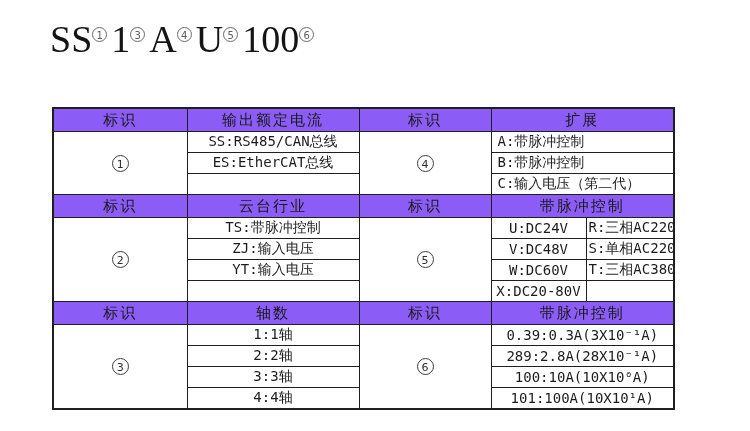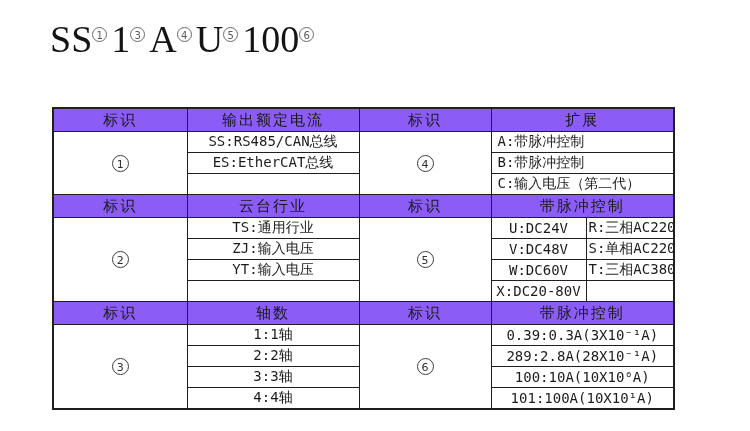--- a/index.html
+++ b/index.html
@@ -131,21 +131,21 @@
   <tr class="head">
     <td>标识</td>
     <td>云台行业</td>
     <td>标识</td>
     <td colspan="2">带脉冲控制</td>
   </tr>
   <tr>
     <td rowspan="4">
       <div class="circ dark">2</div>
     </td>
-    <td>TS:通用行业</td>
+    <td>TS:带脉冲控制</td>
     <td rowspan="4">
       <div class="circ dark">5</div>
     </td>
     <td>U:DC24V</td>
     <td>R:三相AC220V</td>
   </tr>
   <tr>
     <td>ZJ:输入电压</td>
     <td>V:DC48V</td>
     <td>S:单相AC220V</td>

